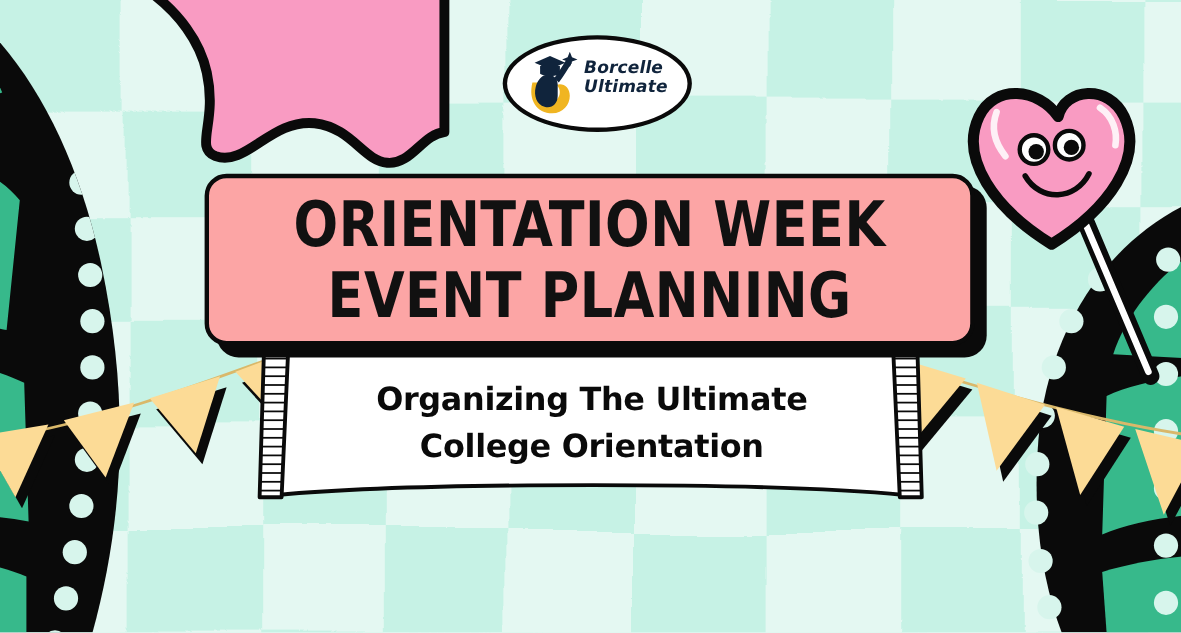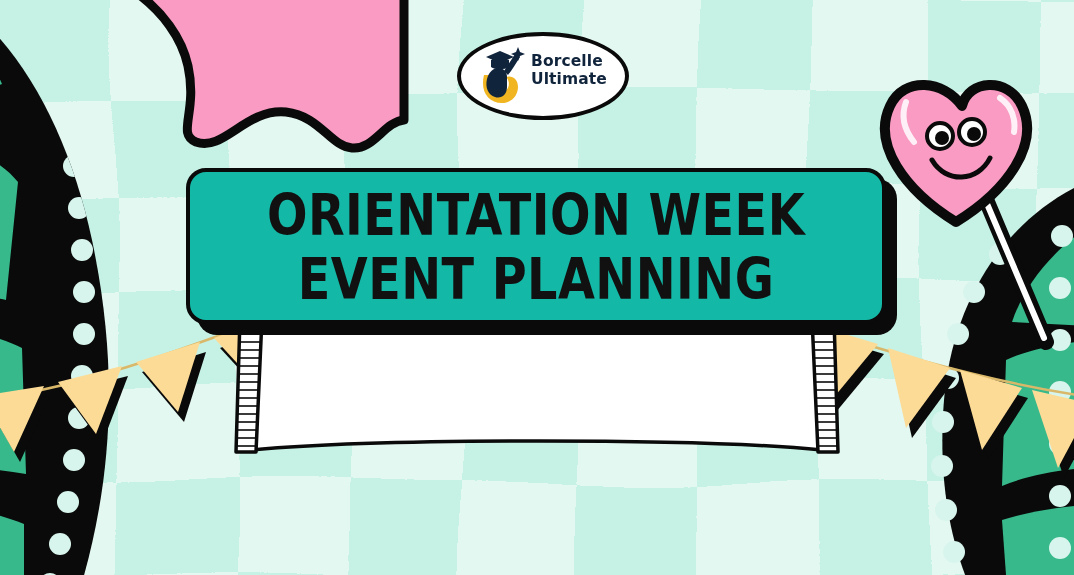--- a/index.html
+++ b/index.html
@@ -10,21 +10,21 @@
   }
   #poster{
     position:relative;width:1074px;height:575px;overflow:hidden;
     background:#DFF6F0;
   }
   .layer{position:absolute;inset:0;width:1074px;height:575px;}
   svg.layer{display:block;}
 
   
   #logo-badge{
-    position:absolute;left:457px;top:32px;width:172px;height:88px;
+    position:absolute;left:457px;top:32px;width:172px;height:88px;font-style:italic;
   }
   #logo-badge .oval{
     position:absolute;inset:0;border-radius:50%;
     background:#FFFFFF;border:4px solid #0A0A0A;
     box-sizing:border-box;
   }
   #logo-mark{position:absolute;left:17px;top:13px;width:56px;height:62px;}
   #logo-text{
     position:absolute;left:74px;top:20px;width:90px;
     color:#10243C;font-weight:bold;line-height:1.18;
@@ -41,22 +41,22 @@
     position:absolute;left:0;right:0;top:30px;
     text-align:center;color:#0A0A0A;
     font-family:"DejaVu Sans",sans-serif;
     font-weight:bold;font-size:29px;line-height:1.45;
     letter-spacing:-.3px;
   }
   #banner-text span{display:block;}
 
   
   #title-card{
-    position:absolute;left:186px;top:168px;width:700px;height:156px;
-    background:#14b8a6;border:4.5px solid #0A0A0A;border-radius:20px;
+    position:absolute;left:186px;top:158px;width:700px;height:156px;
+    background:#fca5a5;border:4.5px solid #0A0A0A;border-radius:20px;
     box-sizing:border-box;
     box-shadow:11px 11px 0 0 #0A0A0A;
   }
   #title-text{
     position:absolute;left:0;right:0;top:12px;
     text-align:center;color:#111111;
     font-family:"DejaVu Sans Condensed","DejaVu Sans",sans-serif;
     font-weight:bold;font-size:57px;line-height:1.12;
     letter-spacing:.5px;
     transform:scaleX(.93);
@@ -289,20 +289,26 @@
           <line x1="816" y1="414" x2="836" y2="414"></line>
         <line x1="816" y1="422" x2="837" y2="422"></line>
           <line x1="817" y1="430" x2="837" y2="430"></line>
         <line x1="817" y1="438" x2="837" y2="438"></line>
           <line x1="817" y1="446" x2="837" y2="446"></line>
       </g>
       <path d="M 818 320 C 824 314 834 318 830 324" fill="none" stroke="#0A0A0A" stroke-width="3"></path>
     </g>
   </svg>
 
+  <div id="banner">
+    <div id="banner-text">
+      <span>Organizing The Ultimate</span>
+      <span>College Orientation</span>
+    </div>
+  </div>
 
   <div id="title-card">
     <div id="title-text">
       <span>ORIENTATION WEEK</span>
       <span>EVENT PLANNING</span>
     </div>
   </div>
 
   <div id="logo-badge">
     <div class="oval"></div>

